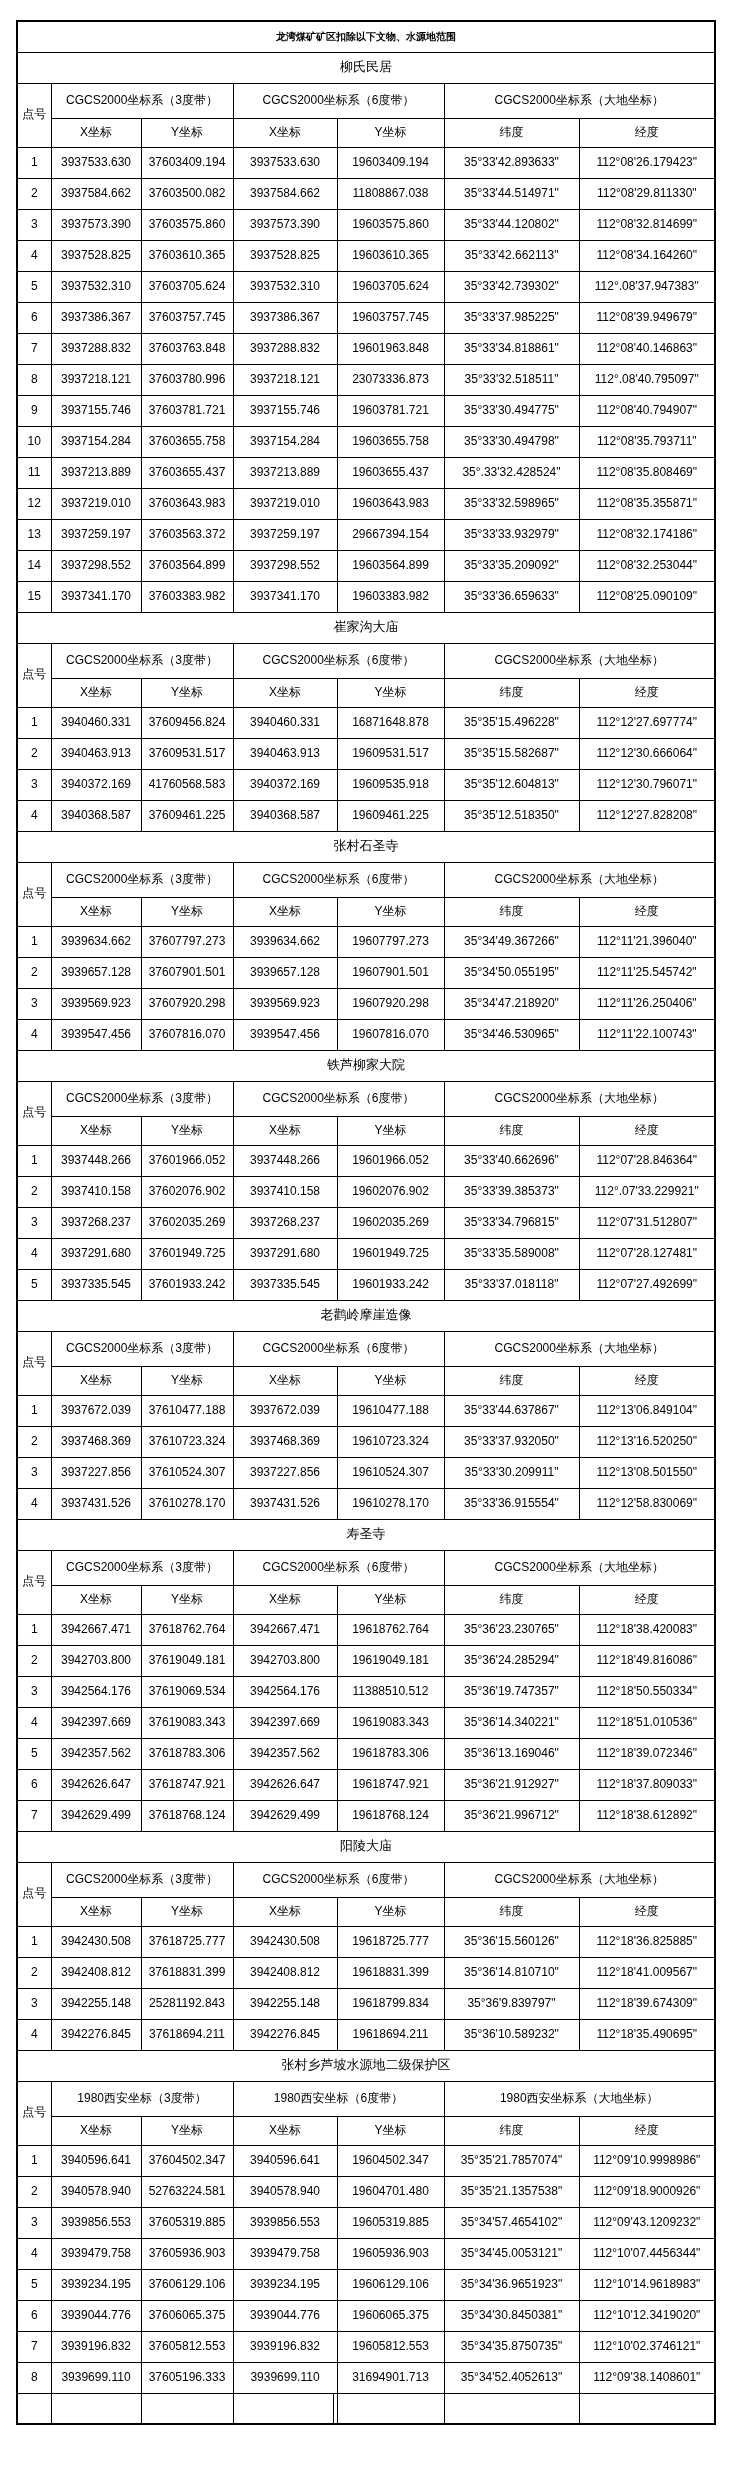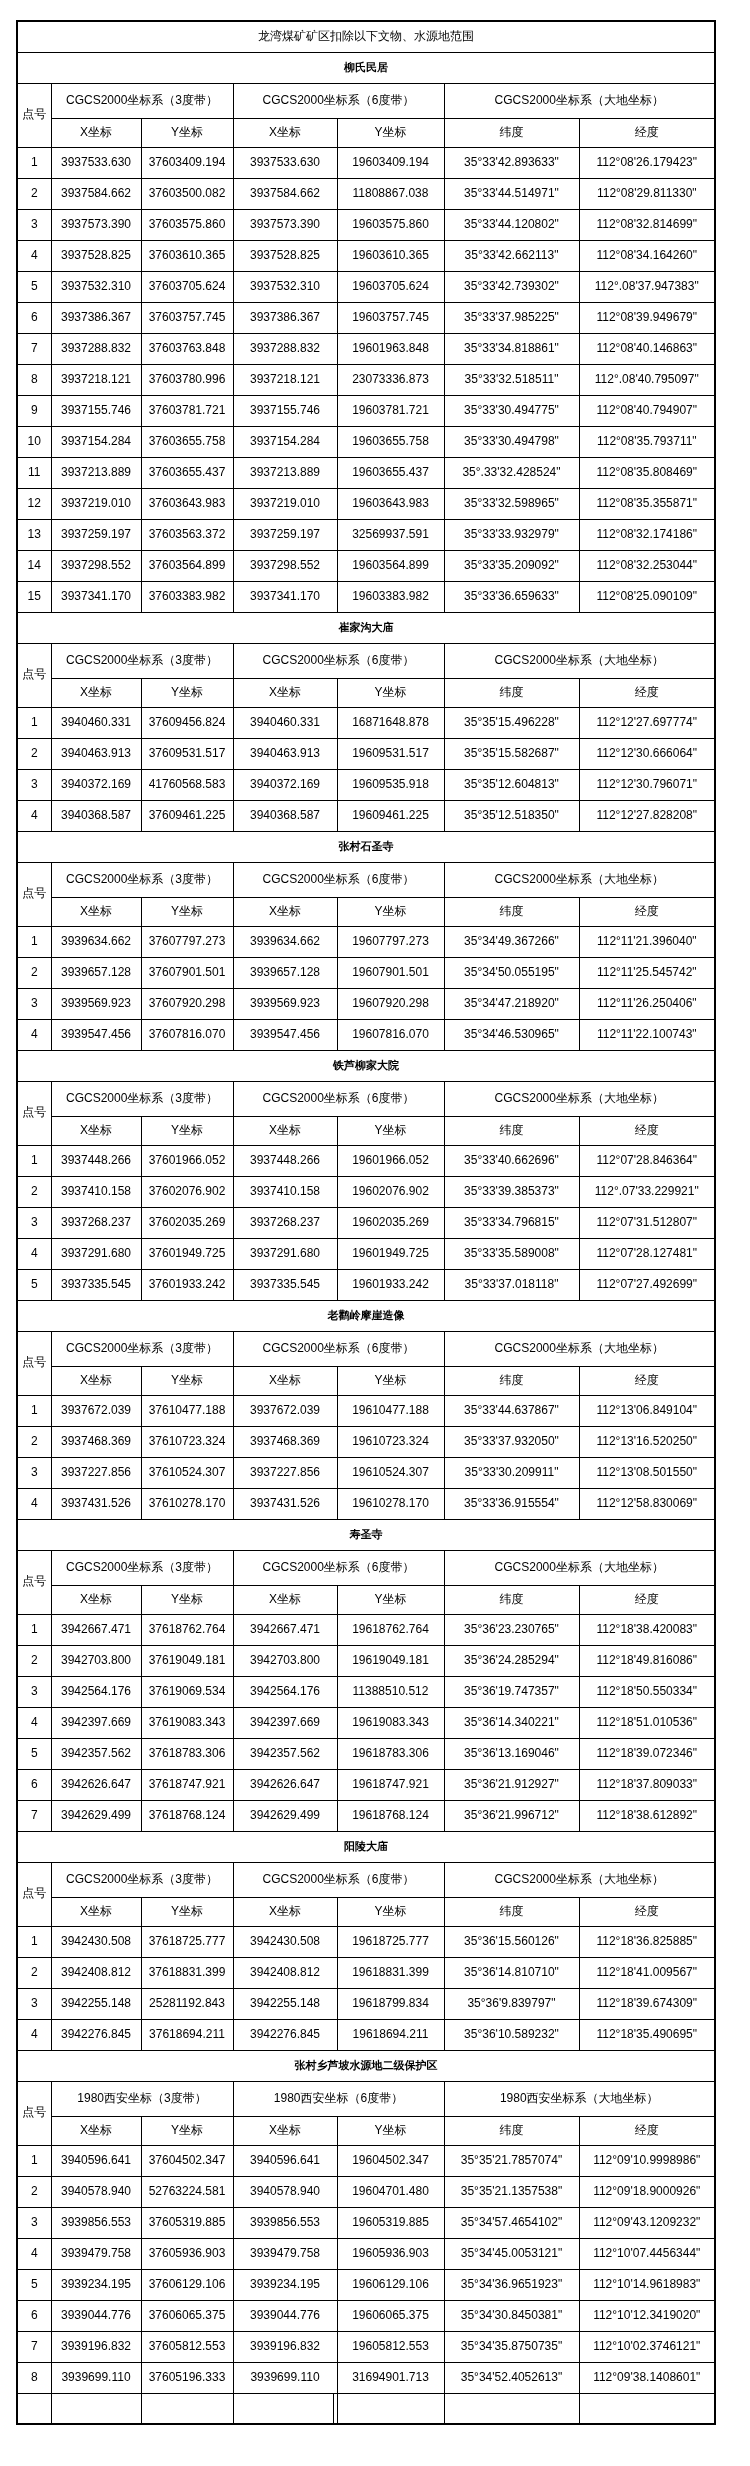--- a/index.html
+++ b/index.html
@@ -2,23 +2,23 @@
 <html><head>
 <meta charset="utf-8">
 <style>
   html,body{margin:0;padding:0;background:#ffffff;}
   body{width:750px;min-height:2466px;font-family:"Liberation Sans","DejaVu Sans",sans-serif;color:#000;}
   .sheet{padding:20px 16px 30px 16px;}
   table.coord{border-collapse:collapse;table-layout:fixed;width:698px;border:2px solid #000;}
   table.coord td{border:1px solid #000;text-align:center;vertical-align:middle;padding:0 1px;
     font-size:12px;line-height:1.15;overflow:hidden;white-space:nowrap;}
   tr.title-row{height:31px;}
-  tr.title-row td{font-weight:normal;font-size:12px;}
+  tr.title-row td{font-weight:bold;font-size:10px;}
   tr.name-row{height:31px;}
-  tr.name-row td{font-weight:bold;font-size:11px;}
+  tr.name-row td{font-weight:normal;font-size:13px;}
   tr.h1{height:35px;}
   tr.h2{height:29px;}
   tr.data{height:31px;}
   tr.empty{height:31px;}
   td.grp{border-left-width:2px;}
   td.cursor-cell{position:relative;}
   .caret{position:absolute;top:0;bottom:0;right:3px;width:1px;background:#000;}
 </style>
 </head>
 <body>
@@ -161,21 +161,21 @@
           <td class="grp">3937219.010</td>
           <td>19603643.983</td>
           <td class="grp">35°33'32.598965"</td>
           <td>112°08'35.355871"</td>
         </tr>
         <tr class="data">
           <td>13</td>
           <td class="grp">3937259.197</td>
           <td>37603563.372</td>
           <td class="grp">3937259.197</td>
-          <td>32569937.591</td>
+          <td>29667394.154</td>
           <td class="grp">35°33'33.932979"</td>
           <td>112°08'32.174186"</td>
         </tr>
         <tr class="data">
           <td>14</td>
           <td class="grp">3937298.552</td>
           <td>37603564.899</td>
           <td class="grp">3937298.552</td>
           <td>19603564.899</td>
           <td class="grp">35°33'35.209092"</td>

